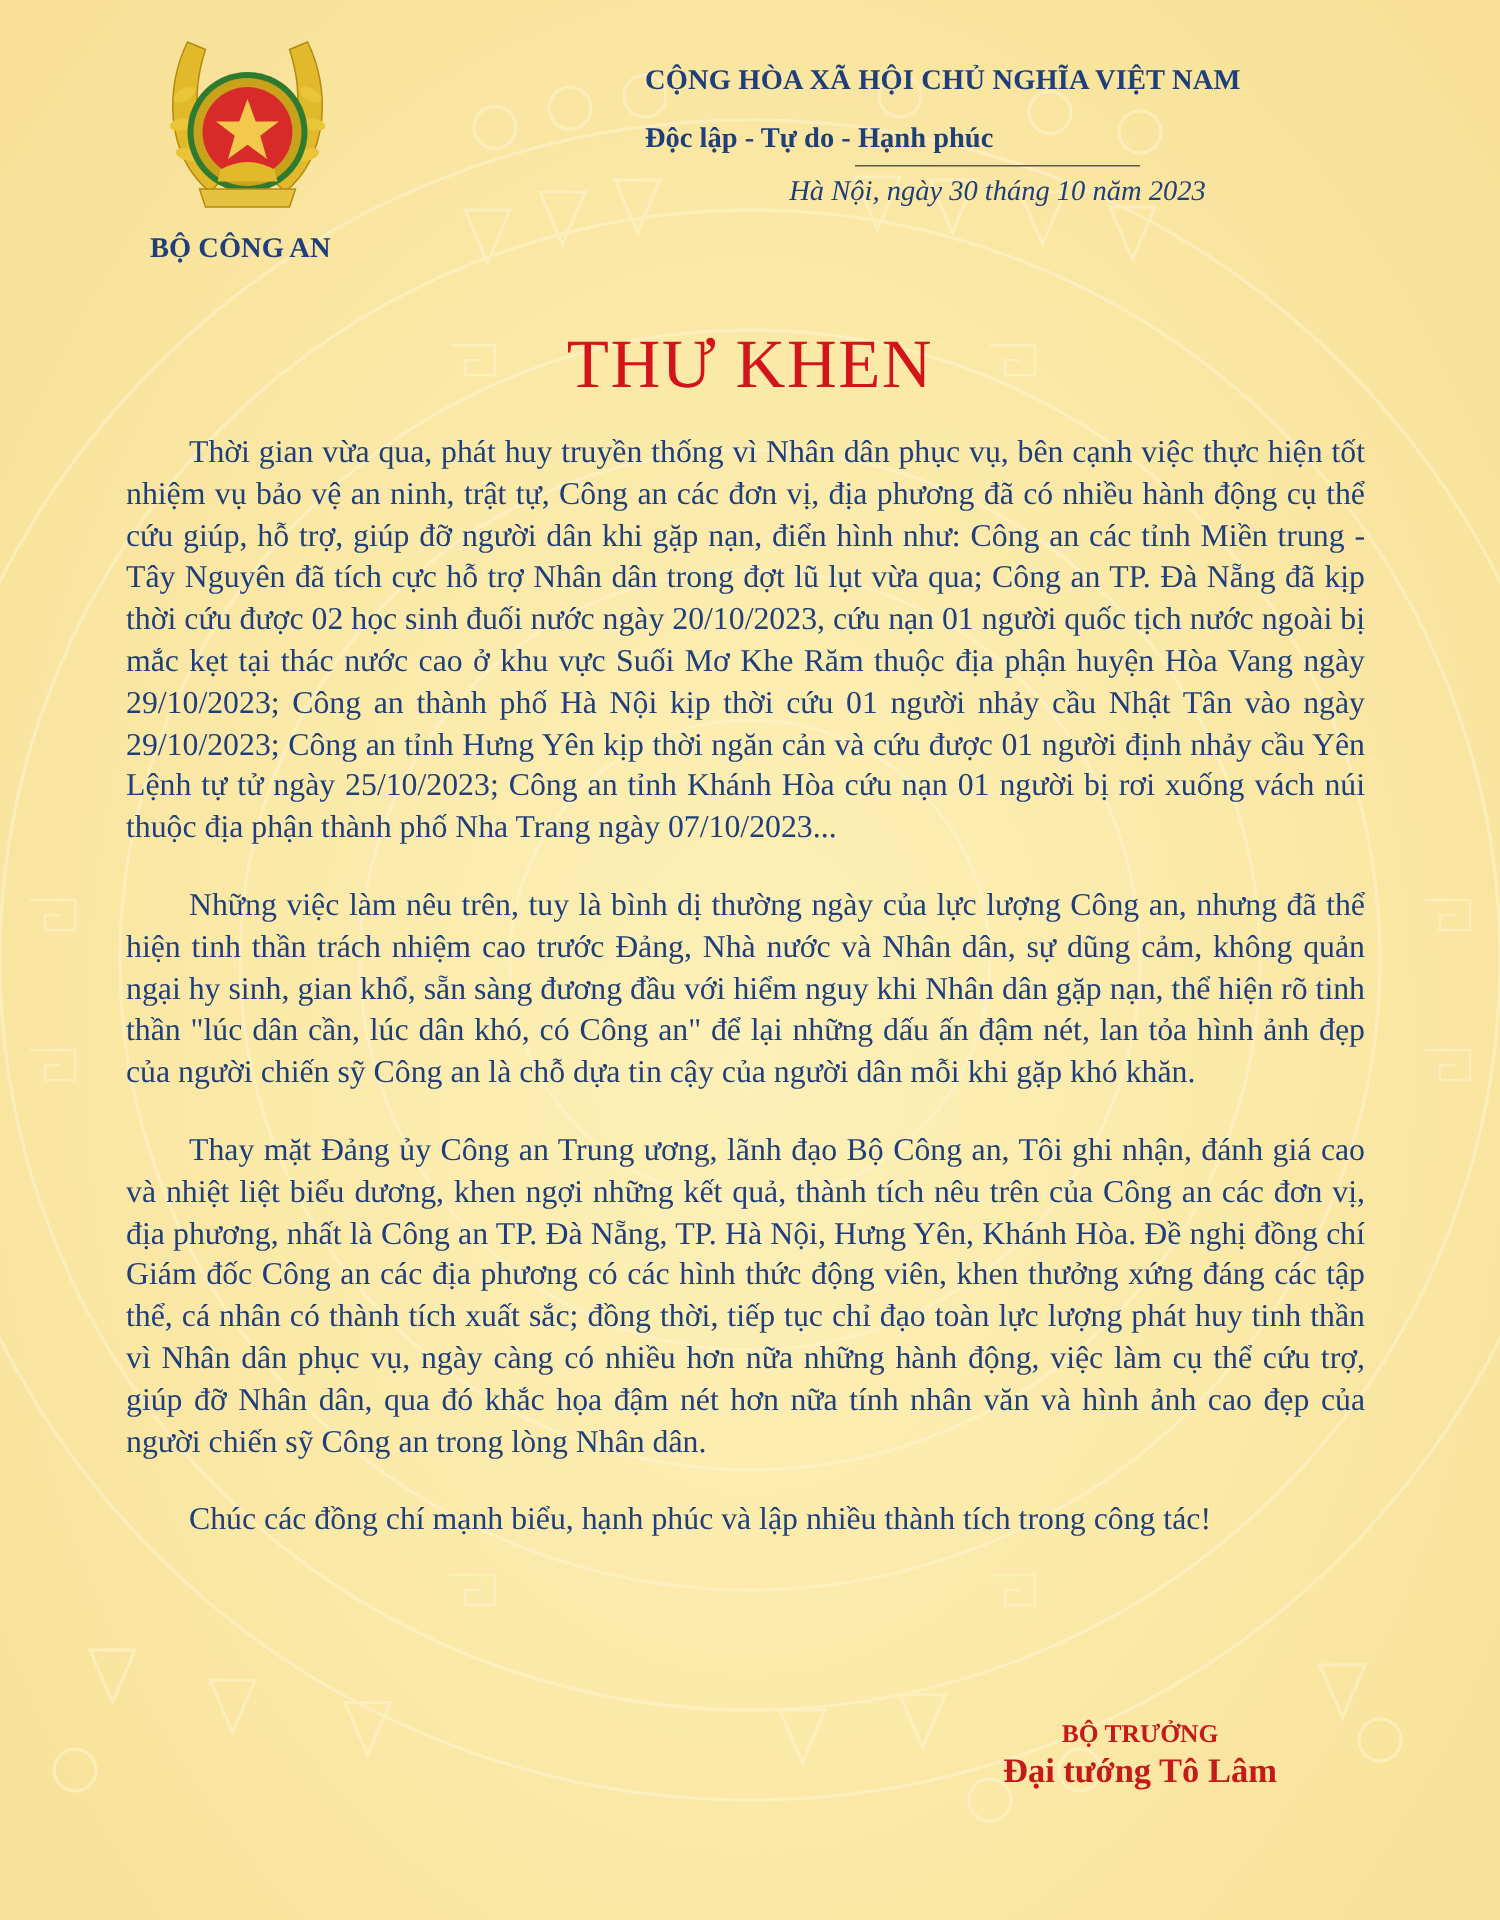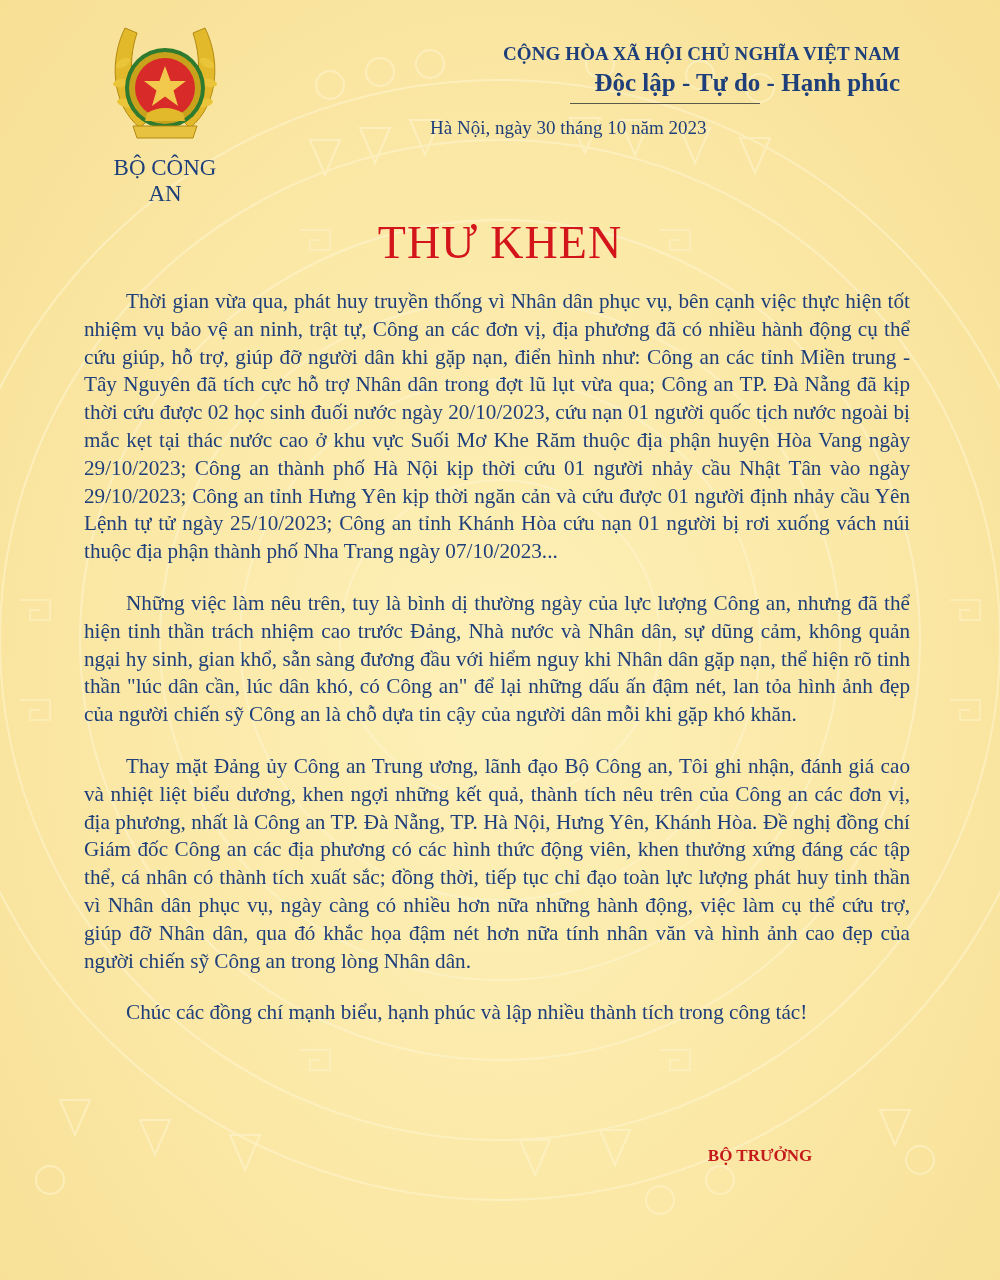--- a/index.html
+++ b/index.html
@@ -12,35 +12,35 @@
   .page {
     position: absolute; inset: 0;
     background:
       radial-gradient(ellipse at 50% 55%, #fdf0b8 0%, #fbe8a6 55%, #f7df94 100%);
   }
   .watermark { position: absolute; inset: 0; pointer-events: none; }
   .emblem {
     position: absolute; left: 105px; top: 18px; width: 120px; height: 130px;
   }
   .ministry {
-    position: absolute; left: 100px; top: 155px; width: 130px; text-align: center;
-    font-weight: normal; font-size: 23px; color: #1f3f7a;
+    position: absolute; left: 100px; top: 155px; width: 130px; 
+    font-weight: bold; font-size: 19px; color: #1f3f7a;
   }
   .national {
-    position: absolute; left: 430px; top: 43px; width: 470px; text-align: right;
+    position: absolute; left: 430px; top: 43px; width: 470px; text-align: left;
     color: #1f3f7a; font-weight: bold;
   }
   .national .l1 { font-size: 19px; letter-spacing: 0.1px; }
-  .national .l2 { font-size: 25px; margin-top: 4px; }
+  .national .l2 { font-size: 19px; margin-top: 17px; }
   .national .rule {
     width: 190px; height: 1px; background: #5a5a4a; margin: 6px auto 0;
   }
   .dateline {
-    position: absolute; left: 430px; top: 117px; width: 470px; 
-    font-size: 19px; color: #1f3f7a;
+    position: absolute; left: 430px; top: 117px; width: 470px; text-align: center;
+    font-style: italic; font-size: 19px; color: #1f3f7a;
   }
   .title {
     position: absolute; left: 0; right: 0; top: 216px; text-align: center;
     font-weight: normal; font-size: 46px; color: #d4141b; letter-spacing: 1px;
   }
   .body-text {
     position: absolute; left: 80px; width: 830px; top: 288px;
     color: #1f3f7a; font-size: 21.2px; line-height: 27.8px; text-align: justify;
   }
   .body-text p { margin: 0 0 24px 4px; text-indent: 42px; }
@@ -138,14 +138,15 @@
 
   <div class="body-text">
     <p>Thời gian vừa qua, phát huy truyền thống vì Nhân dân phục vụ, bên cạnh việc thực hiện tốt nhiệm vụ bảo vệ an ninh, trật tự, Công an các đơn vị, địa phương đã có nhiều hành động cụ thể cứu giúp, hỗ trợ, giúp đỡ người dân khi gặp nạn, điển hình như: Công an các tỉnh Miền trung - Tây Nguyên đã tích cực hỗ trợ Nhân dân trong đợt lũ lụt vừa qua; Công an TP. Đà Nẵng đã kịp thời cứu được 02 học sinh đuối nước ngày 20/10/2023, cứu nạn 01 người quốc tịch nước ngoài bị mắc kẹt tại thác nước cao ở khu vực Suối Mơ Khe Răm thuộc địa phận huyện Hòa Vang ngày 29/10/2023; Công an thành phố Hà Nội kịp thời cứu 01 người nhảy cầu Nhật Tân vào ngày 29/10/2023; Công an tỉnh Hưng Yên kịp thời ngăn cản và cứu được 01 người định nhảy cầu Yên Lệnh tự tử ngày 25/10/2023; Công an tỉnh Khánh Hòa cứu nạn 01 người bị rơi xuống vách núi thuộc địa phận thành phố Nha Trang ngày 07/10/2023...</p>
     <p>Những việc làm nêu trên, tuy là bình dị thường ngày của lực lượng Công an, nhưng đã thể hiện tinh thần trách nhiệm cao trước Đảng, Nhà nước và Nhân dân, sự dũng cảm, không quản ngại hy sinh, gian khổ, sẵn sàng đương đầu với hiểm nguy khi Nhân dân gặp nạn, thể hiện rõ tinh thần "lúc dân cần, lúc dân khó, có Công an" để lại những dấu ấn đậm nét, lan tỏa hình ảnh đẹp của người chiến sỹ Công an là chỗ dựa tin cậy của người dân mỗi khi gặp khó khăn.</p>
     <p>Thay mặt Đảng ủy Công an Trung ương, lãnh đạo Bộ Công an, Tôi ghi nhận, đánh giá cao và nhiệt liệt biểu dương, khen ngợi những kết quả, thành tích nêu trên của Công an các đơn vị, địa phương, nhất là Công an TP. Đà Nẵng, TP. Hà Nội, Hưng Yên, Khánh Hòa. Đề nghị đồng chí Giám đốc Công an các địa phương có các hình thức động viên, khen thưởng xứng đáng các tập thể, cá nhân có thành tích xuất sắc; đồng thời, tiếp tục chỉ đạo toàn lực lượng phát huy tinh thần vì Nhân dân phục vụ, ngày càng có nhiều hơn nữa những hành động, việc làm cụ thể cứu trợ, giúp đỡ Nhân dân, qua đó khắc họa đậm nét hơn nữa tính nhân văn và hình ảnh cao đẹp của người chiến sỹ Công an trong lòng Nhân dân.</p>
     <p style="text-align:left;">Chúc các đồng chí mạnh biểu, hạnh phúc và lập nhiều thành tích trong công tác!</p>
   </div>
 
   <div class="closing">
     <div class="pos">BỘ TRƯỞNG</div>
+    <div class="name">Đại tướng Tô Lâm</div>
   </div>
 </div>
 
 </body></html>

